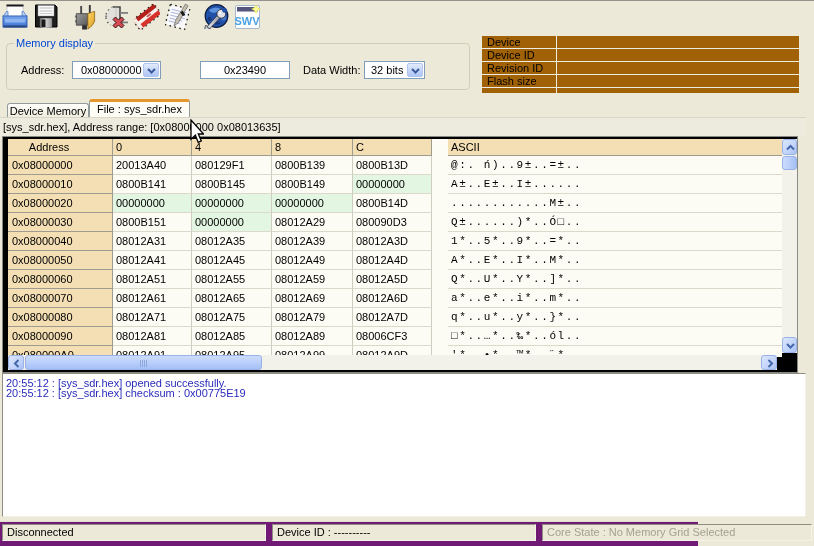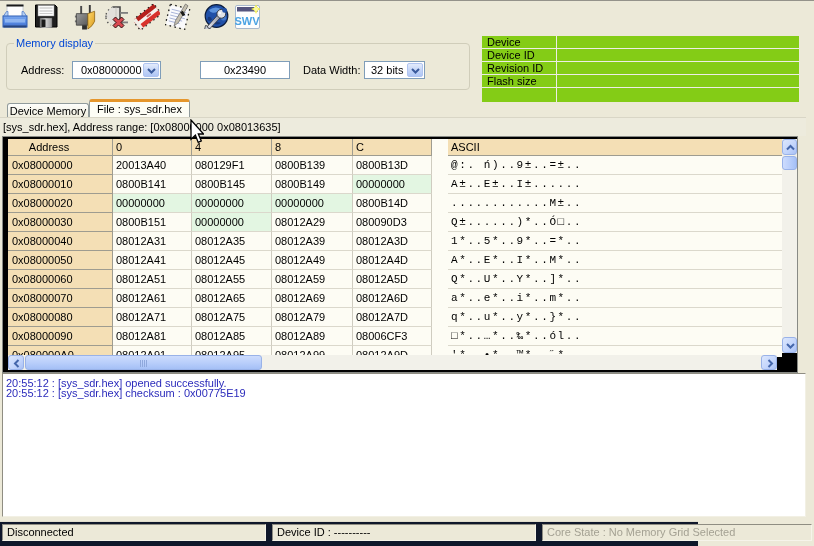--- a/index.html
+++ b/index.html
@@ -28,21 +28,21 @@
 }
 .combo-btn {
   position:absolute; right:1px; top:1px; width:16px; height:14px;
   background:linear-gradient(180deg,#E3EBFC 0%,#C6D6F7 50%,#AFC6F5 100%);
   border:1px solid #B0C4F0; border-radius:2px;
 }
 .combo-btn svg { position:absolute; left:3px; top:3px; }
 
 
 .devtable {
-  left:482px; top:36px; width:317px; height:66px; background:#84cc16;
+  left:482px; top:36px; width:317px; height:57px; background:#a16207;
 }
 .devtable .row { position:absolute; left:0; width:100%; height:13px; border-bottom:1px solid #EDEDE5; }
 .devtable .row span { position:absolute; left:5px; top:0px; }
 .devtable .coldiv { position:absolute; left:74px; top:0; bottom:0; width:1px; background:#EDEDE5; }
 
 
 .tab-inactive {
   left:7px; top:103px; width:82px; height:14px;
   background:linear-gradient(180deg,#FEFEFB,#EFEDDE);
   border:1px solid #919B9C; border-bottom:none;
@@ -104,21 +104,21 @@
   background:repeating-linear-gradient(90deg,#8FA8DC 0,#8FA8DC 1px,transparent 1px,transparent 2px); }
 
 
 .logpanel {
   left:2px; top:373px; width:804px; height:144px;
   background:#fff; border:1px solid; border-color:#8F8D82 #F2F0E4 #F2F0E4 #8F8D82;
 }
 .logpanel div { color:#2B2BBB; padding-left:3px; line-height:10px; padding-top:0;}
 
 
-.statusbar { left:0; top:521px; width:698px; height:25px; background:#0f172a; border-top:1px solid #E0DDCD;}
+.statusbar { left:0; top:521px; width:698px; height:25px; background:#701a75; border-top:1px solid #E0DDCD;}
 .pane { position:absolute; top:2px; height:17px; border:1px solid;
   border-color:#8F8D82 #F6F4EA #F6F4EA #8F8D82; line-height:15px; padding-left:4px; background:#ECE9D8; }
 </style>
 </head>
 <body>
 <div class="abs topline"></div>
 
 <svg class="abs" style="left:2px; top:3px;" width="26" height="26" viewBox="0 0 26 26">
 
   <rect x="5" y="2" width="16" height="14" fill="#FDFDFD" stroke="#BFC4CC" stroke-width="0.8"></rect>

